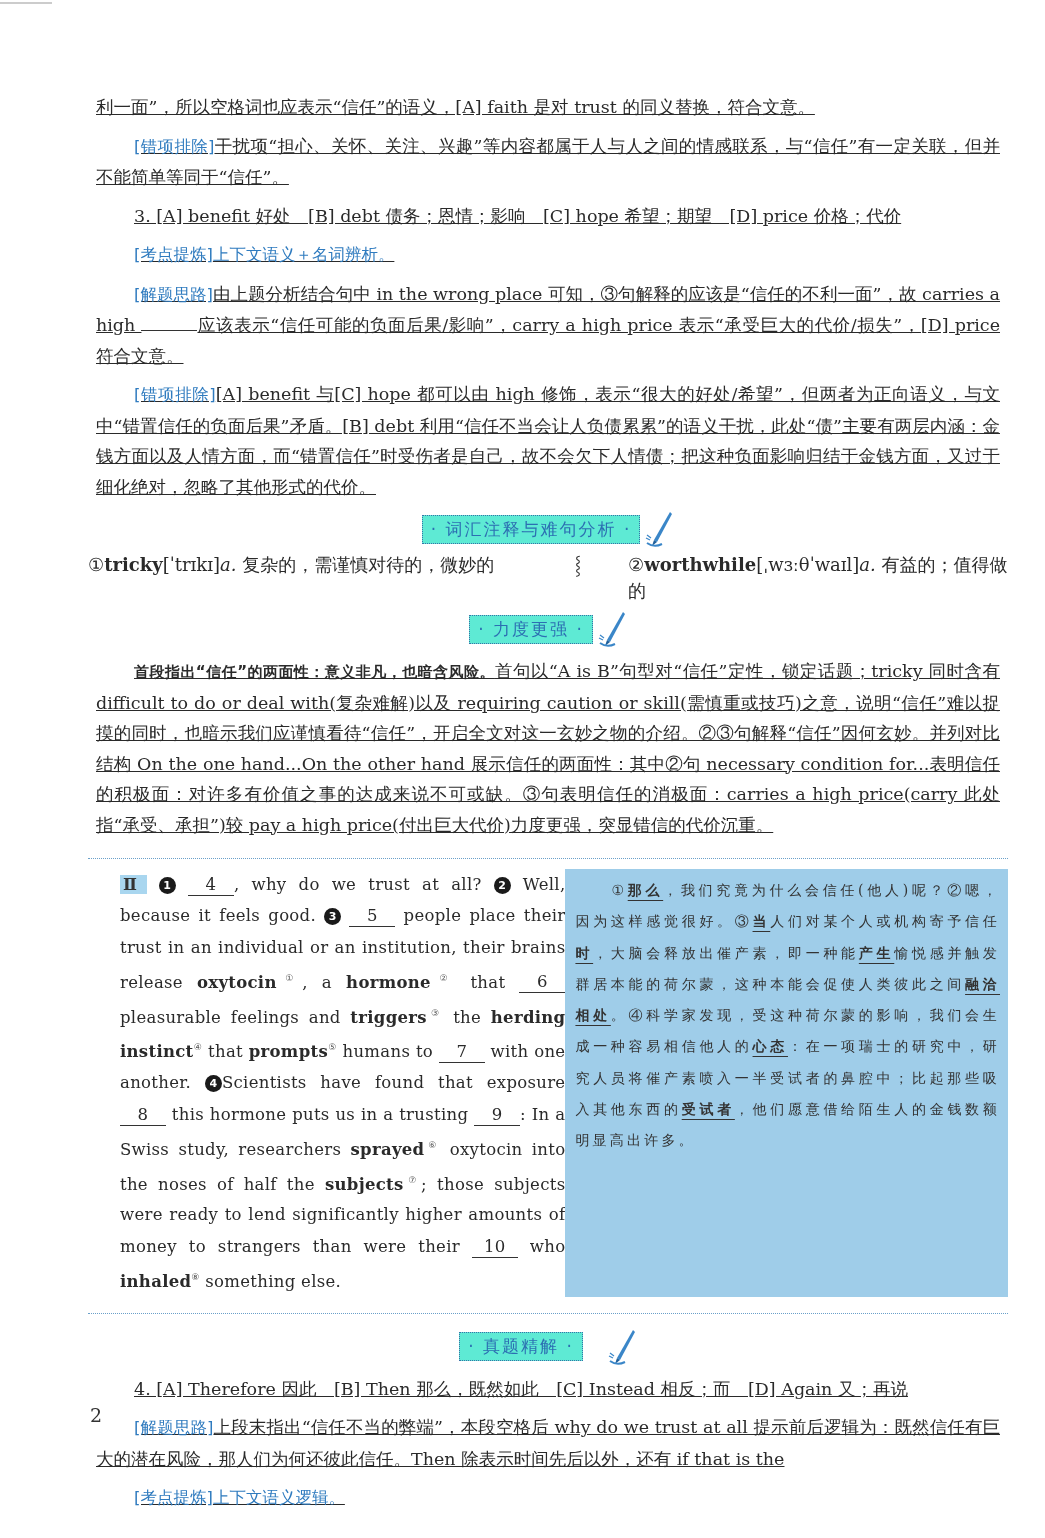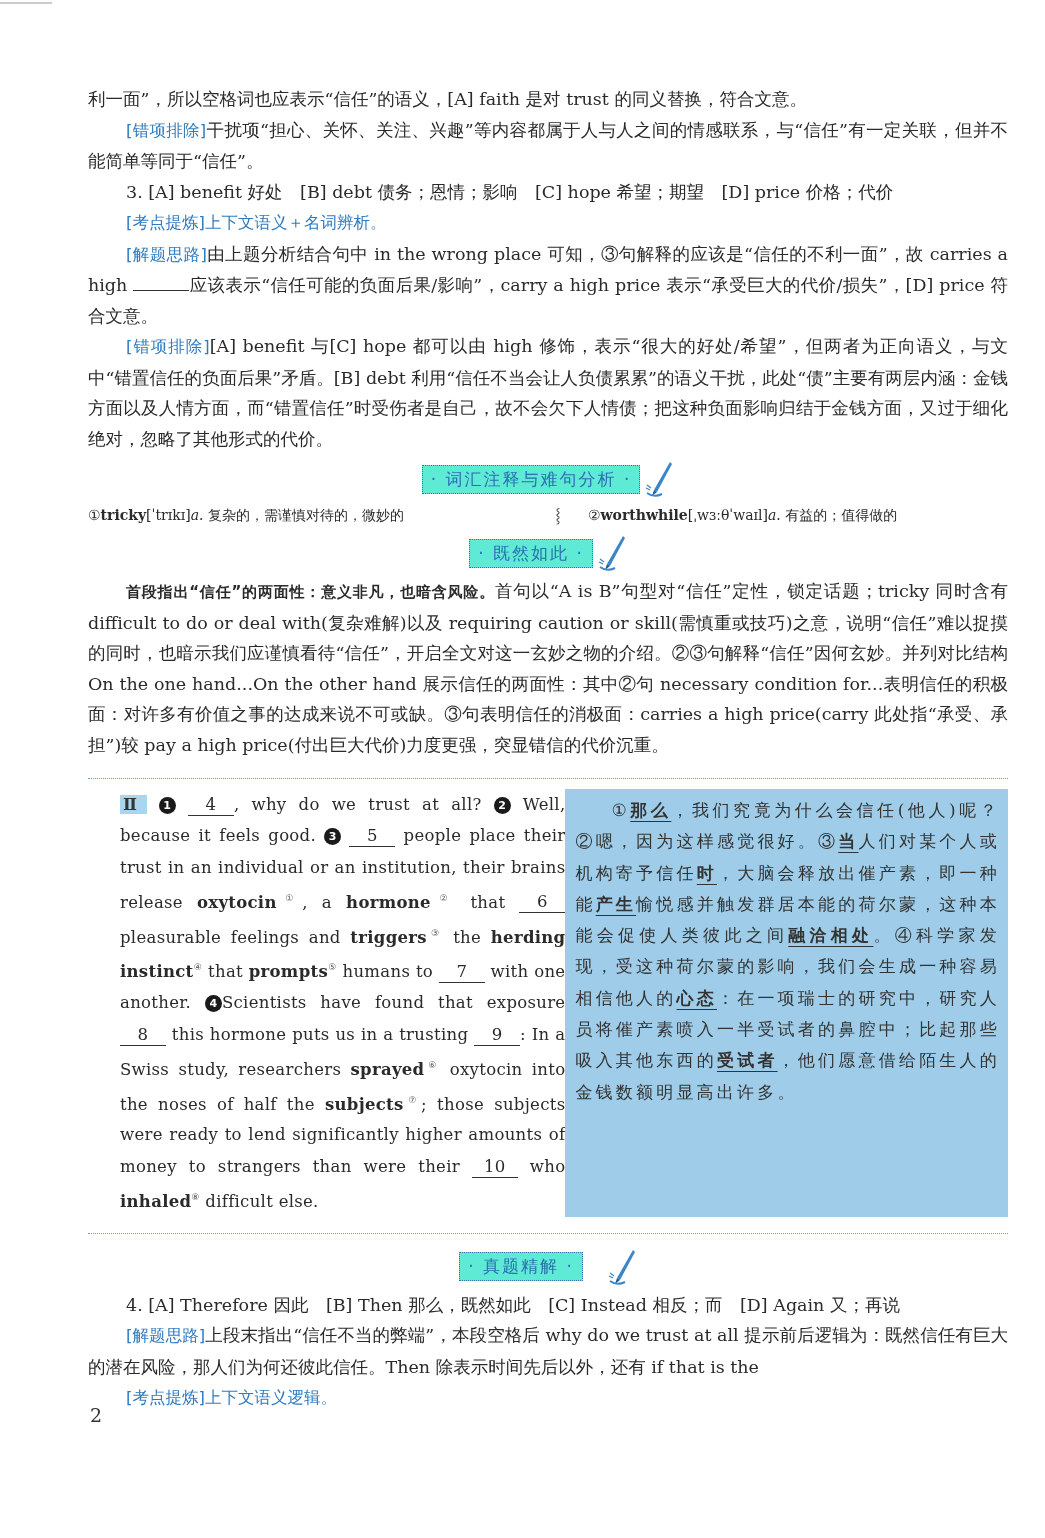--- a/index.html
+++ b/index.html
@@ -2,35 +2,35 @@
 <html><head>
 <meta charset="utf-8">
 <style>
   html, body { margin: 0; padding: 0; background: #ffffff; }
   body {
     width: 1045px; height: 1538px; position: relative; overflow: hidden;
     font-family: "DejaVu Serif", "Liberation Serif", serif;
     color: #2a2a2a;
   }
   .page { position: absolute; left: 88px; top: 84px; width: 920px; }
-  .para { font-size: 17.5px; line-height: 30.5px; margin: 0; text-align: justify; }
+  .para { font-size: 17.5px; line-height: 30.5px; margin: 8px; text-align: justify; text-decoration: underline; }
   .indent { text-indent: 38px; }
   .blue { color: #2f7bbf; font-family: "DejaVu Sans", "Liberation Sans", sans-serif; font-size: 16.5px; }
   .bold { font-weight: bold; font-family: "DejaVu Sans", "Liberation Sans", sans-serif; font-size: 15px; }
   .blank-inline { display: inline-block; width: 56px; border-bottom: 1px solid #333; height: 18px; vertical-align: baseline; }
 
   .section-header { display: flex; justify-content: center; align-items: center; margin: 6px 0 4px 0; }
   .badge {
     border: 1.5px dotted #3a70a8; background: #5eead4; color: #2c6fb2;
     font-family: "DejaVu Sans", "Liberation Sans", sans-serif; font-size: 17px;
     padding: 2px 8px; letter-spacing: 2px;
   }
   .pen { width: 30px; height: 38px; margin-left: 4px; }
 
-  .vocab-row { display: flex; font-size: 14px; line-height: 26px; margin-bottom: 2px; }
+  .vocab-row { display: flex; font-size: 18px; line-height: 26px; margin-bottom: 2px; gap: 20px; }
   .vocab-left { width: 440px; }
   .vocab-sep { width: 60px; text-align: center; color: #333; }
   .vocab-right { flex: 1; }
 
   .dotted-rule { border-top: 1.5px dotted #6aa0c9; width: 920px; margin: 10px 0; }
 
   .passage-block { display: flex; justify-content: space-between; padding: 0 0 0 0; }
   .passage-en {
     width: 502px; font-size: 16.5px; line-height: 31.3px; text-align: justify;
     padding-left: 32px; box-sizing: border-box; letter-spacing: 0.3px;
@@ -38,21 +38,21 @@
   .passage-en b { font-weight: bold; }
   .sup { font-size: 9px; vertical-align: super; color: #555; }
   .roman { background: #a9d6ef; padding: 0 3px; font-weight: bold; color: #333; }
   .num-dot {
     display: inline-block; width: 17px; height: 17px; border-radius: 50%;
     background: #1a1a1a; color: #fff; font-size: 11px; line-height: 17px; text-align: center;
     font-family: "DejaVu Sans", sans-serif; font-weight: bold; vertical-align: 1px;
   }
   .blank { display: inline-block; min-width: 46px; text-align: center; border-bottom: 1px solid #333; line-height: 20px; }
   .passage-zh {
-    width: 466px; background: #9fcde9; font-size: 17px; line-height: 31.3px;
+    width: 466px; background: #9fcde9; font-size: 14px; line-height: 31.3px;
     padding: 6px 8px 8px 10px; box-sizing: border-box; letter-spacing: 3.2px; color: #333;
     text-align: justify;
   }
   .ul { text-decoration: underline; text-underline-offset: 5px; font-weight: bold; }
 
   .page-number { position: absolute; left: 90px; top: 1404px; font-size: 19px; color: #333; }
   .top-mark { position: absolute; left: 0; top: 2px; width: 52px; height: 2px; background: #ccc; }
 </style>
 </head>
 <body>
@@ -93,21 +93,21 @@
       <span>复杂的，需谨慎对待的，微妙的</span>
     </div>
     <div class="vocab-sep">⸾</div>
     <div class="vocab-right">
       <span>②</span><b>worthwhile</b><span>[ˌwɜːθˈwaɪl]</span><i>a.</i>
       <span>有益的；值得做的</span>
     </div>
   </div>
 
   <div class="section-header">
-    <span class="badge">· 既然如此 ·</span>
+    <span class="badge">· 力度更强 ·</span>
     <svg class="pen" viewBox="0 0 30 38">
       <path d="M26 2 L10 30 L13 32 L28 4 Z" fill="#3a86c8"></path>
       <path d="M10 30 L8 36 L13 32 Z" fill="#1f5f9a"></path>
       <path d="M3 33 Q10 38 18 34" stroke="#3a86c8" stroke-width="2" fill="none"></path>
       <path d="M2 28 L6 30 M3 25 L7 28" stroke="#3a86c8" stroke-width="1.2"></path>
     </svg>
   </div>
 
   <p class="para indent">
     <span class="bold">首段指出“信任”的两面性：意义非凡，也暗含风险。</span><span>首句以“A is B”句型对“信任”定性，锁定话题；tricky 同时含有 difficult to do or deal with(复杂难解)以及 requiring caution or skill(需慎重或技巧)之意，说明“信任”难以捉摸的同时，也暗示我们应谨慎看待“信任”，开启全文对这一玄妙之物的介绍。②③句解释“信任”因何玄妙。并列对比结构 On the one hand...On the other hand 展示信任的两面性：其中②句 necessary condition for...表明信任的积极面：对许多有价值之事的达成来说不可或缺。③句表明信任的消极面：carries a high price(carry 此处指“承受、承担”)较 pay a high price(付出巨大代价)力度更强，突显错信的代价沉重。</span>
@@ -141,21 +141,21 @@
       <span class="num-dot">4</span><span>Scientists have found that exposure</span>
       <span class="blank">8</span>
       <span>this hormone puts us in a trusting</span>
       <span class="blank">9</span><span>: In a Swiss study, researchers</span>
       <b>sprayed</b><span class="sup">⑥</span>
       <span>oxytocin into the noses of half the</span>
       <b>subjects</b><span class="sup">⑦</span><span>; those subjects were ready to lend significantly higher amounts of money to strangers than were their</span>
       <span class="blank">10</span>
       <span>who</span>
       <b>inhaled</b><span class="sup">⑧</span>
-      <span>difficult else.</span>
+      <span>something else.</span>
     </div>
     <div class="passage-zh">
       <span style="padding-left:36px">①</span><span class="ul">那么</span><span>，我们究竟为什么会信任(他人)呢？②嗯，因为这样感觉很好。③</span><span class="ul">当</span><span>人们对某个人或机构寄予信任</span><span class="ul">时</span><span>，大脑会释放出催产素，即一种能</span><span class="ul">产生</span><span>愉悦感并触发群居本能的荷尔蒙，这种本能会促使人类彼此之间</span><span class="ul">融洽相处</span><span>。④科学家发现，受这种荷尔蒙的影响，我们会生成一种容易相信他人的</span><span class="ul">心态</span><span>：在一项瑞士的研究中，研究人员将催产素喷入一半受试者的鼻腔中；比起那些吸入其他东西的</span><span class="ul">受试者</span><span>，他们愿意借给陌生人的金钱数额明显高出许多。</span>
     </div>
   </div>
 
   <div class="dotted-rule" style="margin-top:16px;"></div>
 
   <div class="section-header" style="margin-top:14px;gap:20px;">
     <span class="badge">· 真题精解 ·</span>

